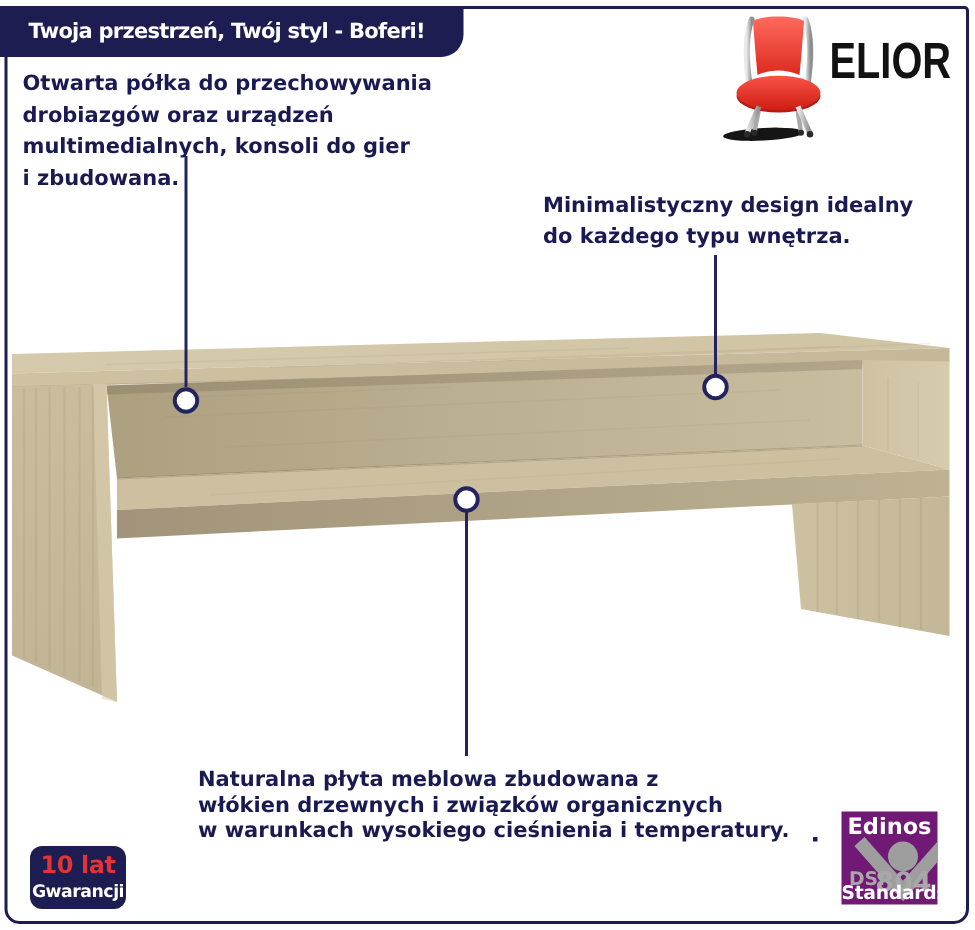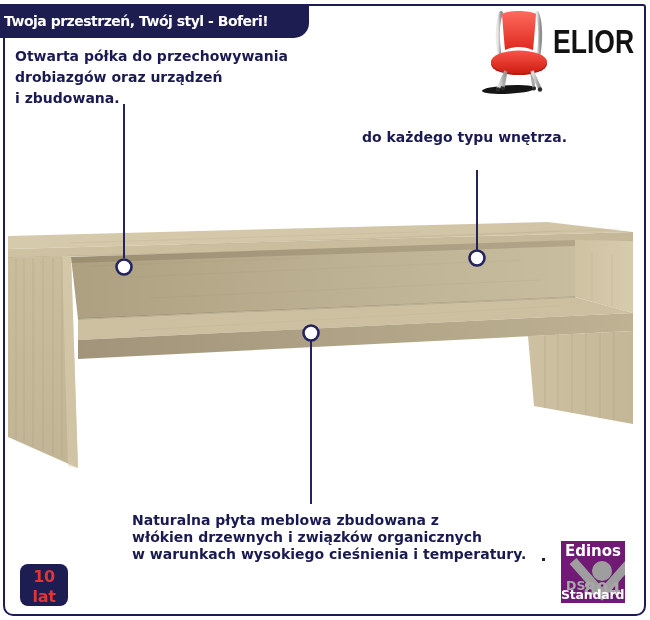--- a/index.html
+++ b/index.html
@@ -8,33 +8,33 @@
     font-family:"DejaVu Sans","Liberation Sans",sans-serif;
   }
   .frame{
     position:absolute;left:3px;top:4px;width:639px;height:608px;
     border:2px solid #1d1d52;border-radius:3px 3px 10px 10px;
   }
   .scene{position:absolute;left:0;top:0;width:650px;height:620px;}
   .banner{
     position:absolute;left:0;top:4px;width:309px;height:34px;line-height:34px;
     background:#1d1d52;color:#fff;font-weight:bold;font-size:14px;letter-spacing:-0.5px;
-    padding-left:4px;box-sizing:border-box;border-radius:0 0 15px 0;white-space:nowrap;
+    padding-left:19px;box-sizing:border-box;border-radius:0 0 15px 0;white-space:nowrap;
   }
   .para{position:absolute;color:#1a1a52;font-weight:bold;font-size:14px;white-space:nowrap;}
   .para-left{left:15px;top:46px;line-height:21px;}
   .para-right{left:362px;top:127px;line-height:21px;}
   .para-bottom{left:132px;top:512px;line-height:17px;}
   .elior{
     position:absolute;left:553px;top:22px;color:#121212;font-weight:bold;font-size:34px;
     font-family:"Liberation Sans","DejaVu Sans",sans-serif;letter-spacing:0px;
     transform:scaleX(0.78);transform-origin:left top;white-space:nowrap;
   }
   .warranty{
-    position:absolute;left:20px;top:564px;width:48px;height:42px;background:#1d1d52;
+    position:absolute;left:20px;top:564px;width:64px;height:42px;background:#1d1d52;
     border-radius:8px;text-align:center;overflow:hidden;
   }
   .warranty .w1{color:#e13434;font-weight:bold;font-size:16px;line-height:20px;margin-top:3px;letter-spacing:-0.3px;}
   .warranty .w2{color:#ffffff;font-weight:bold;font-size:11.5px;line-height:15px;letter-spacing:-0.3px;}
   .edinos{
     position:absolute;left:561px;top:541px;width:64px;height:62px;background:#701a75;overflow:hidden;
   }
   .edinos .vmark{position:absolute;left:0;top:0;width:82px;height:62px;}
   .edinos .e-brand{position:absolute;left:0;top:1px;width:100%;text-align:center;color:#fff;font-weight:bold;font-size:15px;}
   .edinos .e-dsi{position:absolute;left:5px;top:37px;color:#a8a8a8;font-weight:bold;font-size:12.5px;}
@@ -169,24 +169,26 @@
 
   <div class="banner">
     <span>Twoja przestrzeń, Twój styl - Boferi!</span>
   </div>
 
   <div class="elior">ELIOR</div>
 
   <div class="para para-left">
     <div>Otwarta półka do przechowywania</div>
     <div>drobiazgów oraz urządzeń</div>
+    <div>multimedialnych, konsoli do gier</div>
     <div>i zbudowana.</div>
   </div>
 
   <div class="para para-right">
+    <div>Minimalistyczny design idealny</div>
     <div>do każdego typu wnętrza.</div>
   </div>
 
   <div class="para para-bottom">
     <div>Naturalna płyta meblowa zbudowana z</div>
     <div>włókien drzewnych i związków organicznych</div>
     <div>w warunkach wysokiego cieśnienia i temperatury.</div>
   </div>
 
   <div class="warranty">

